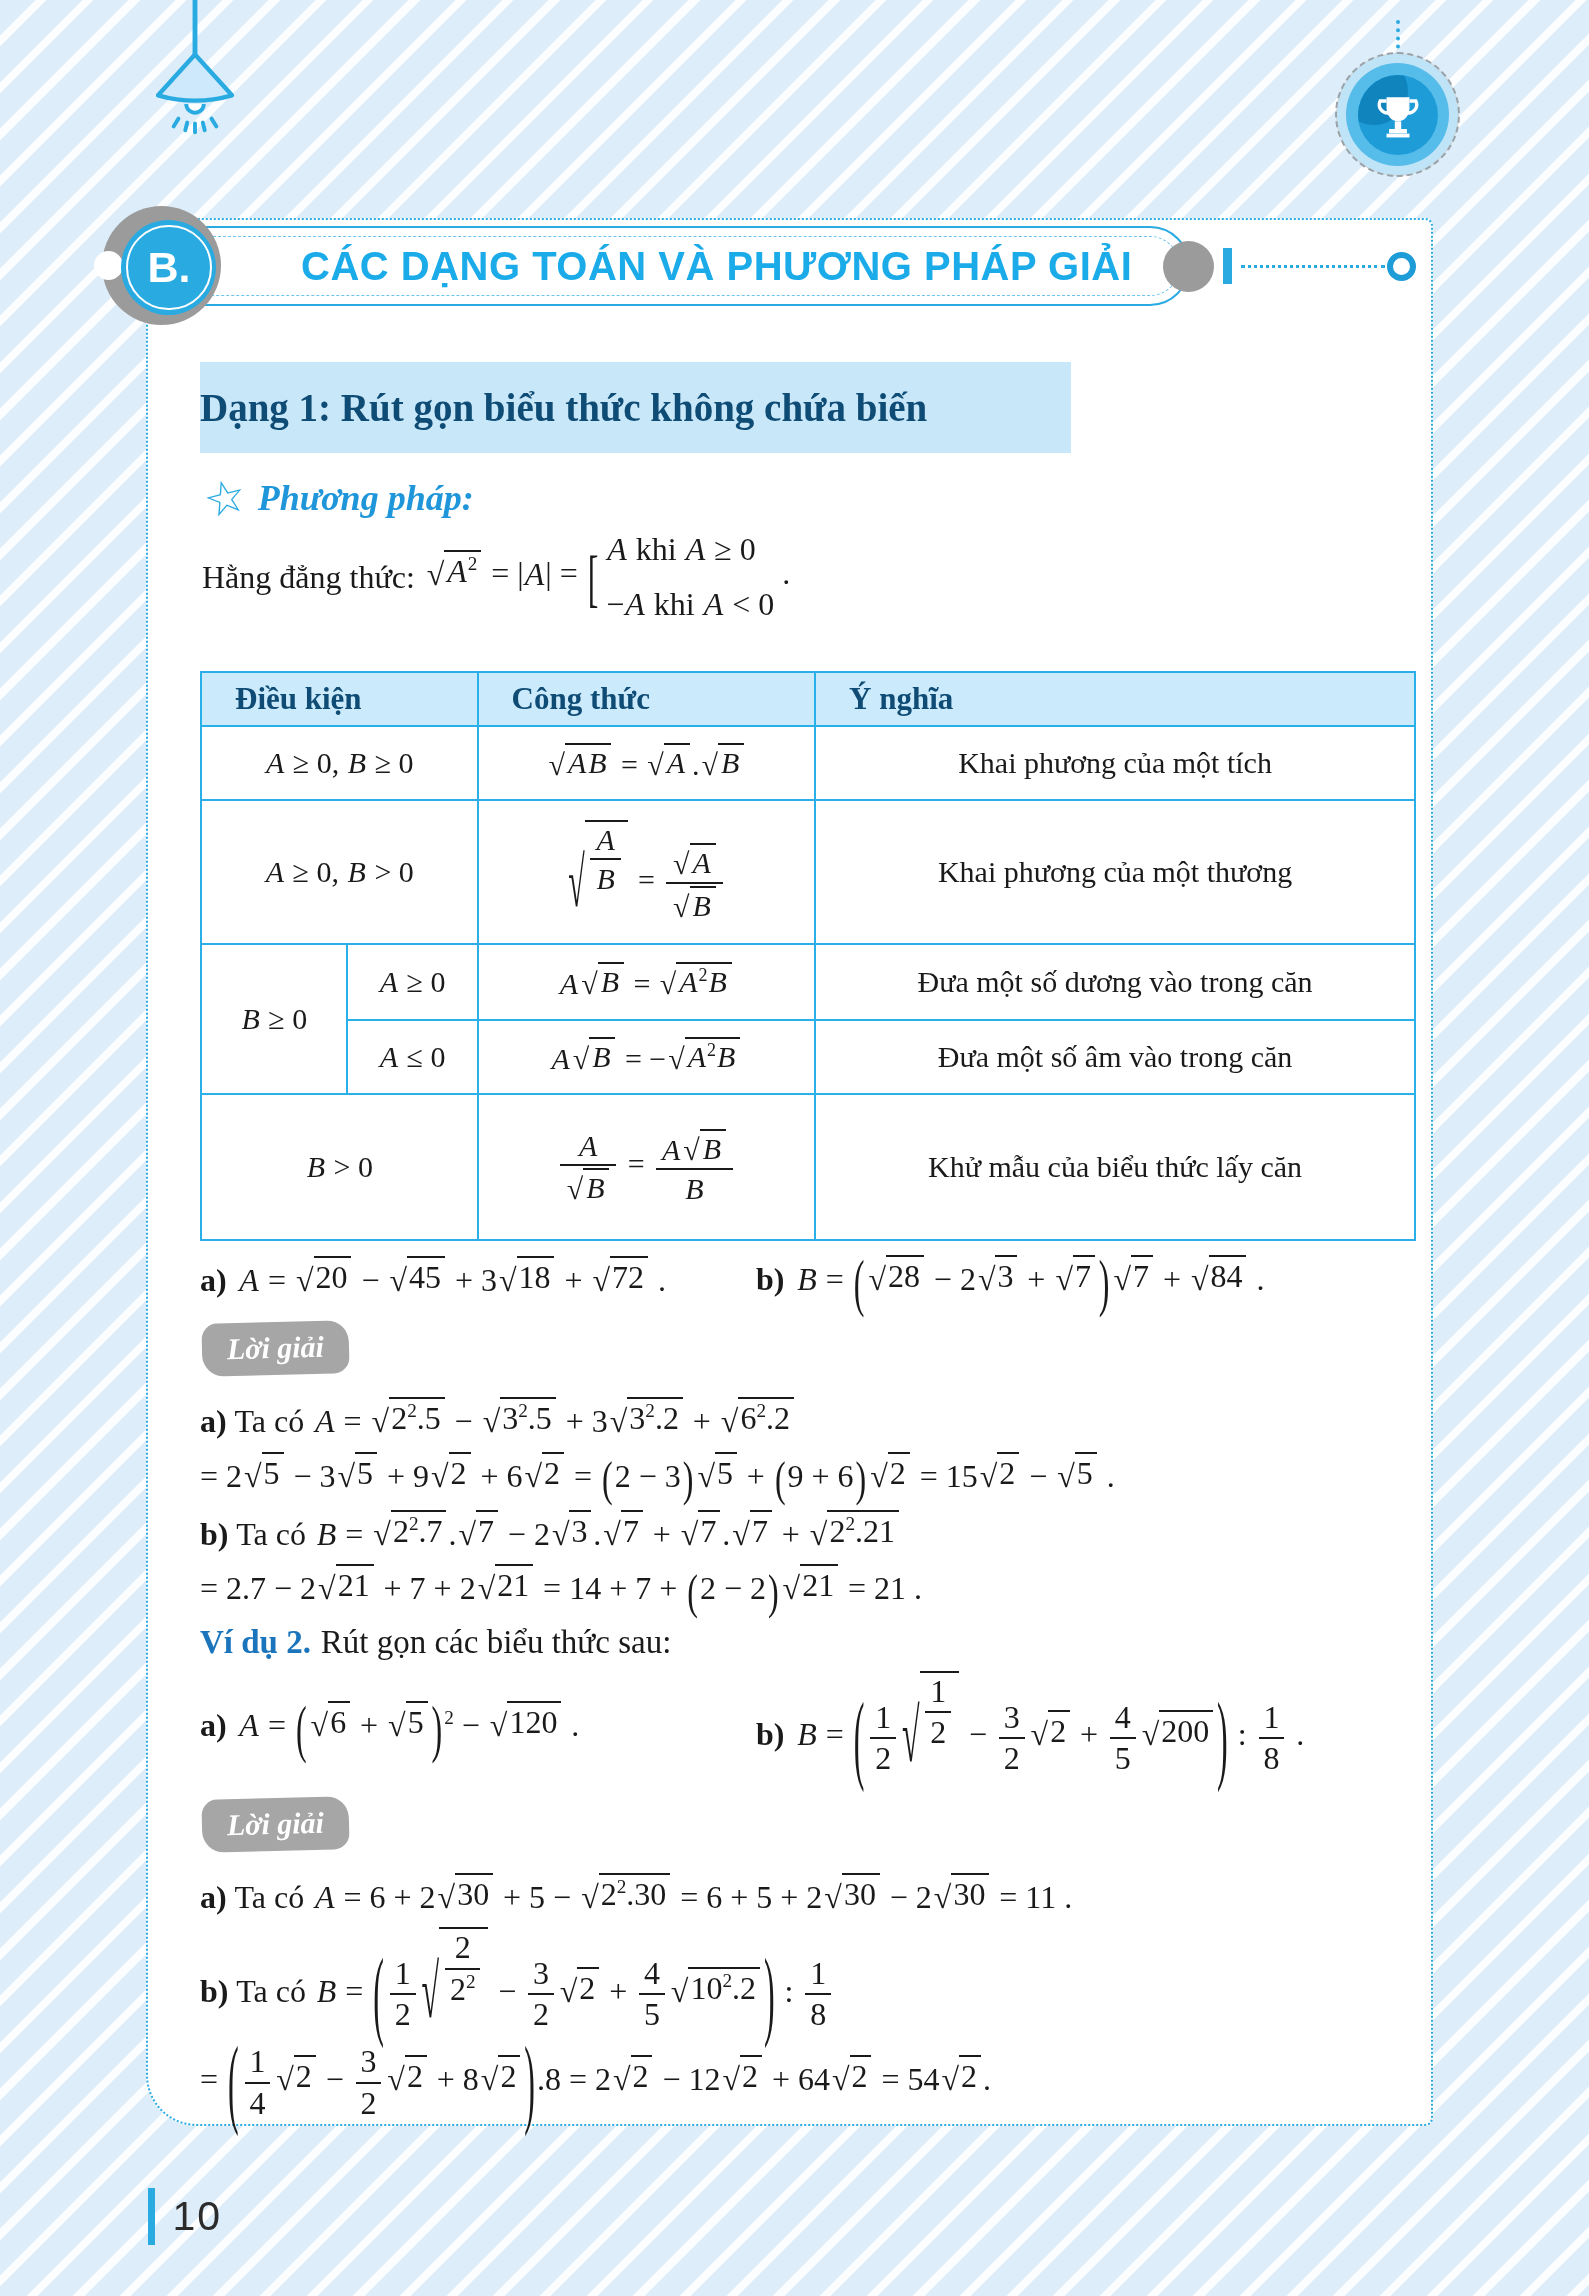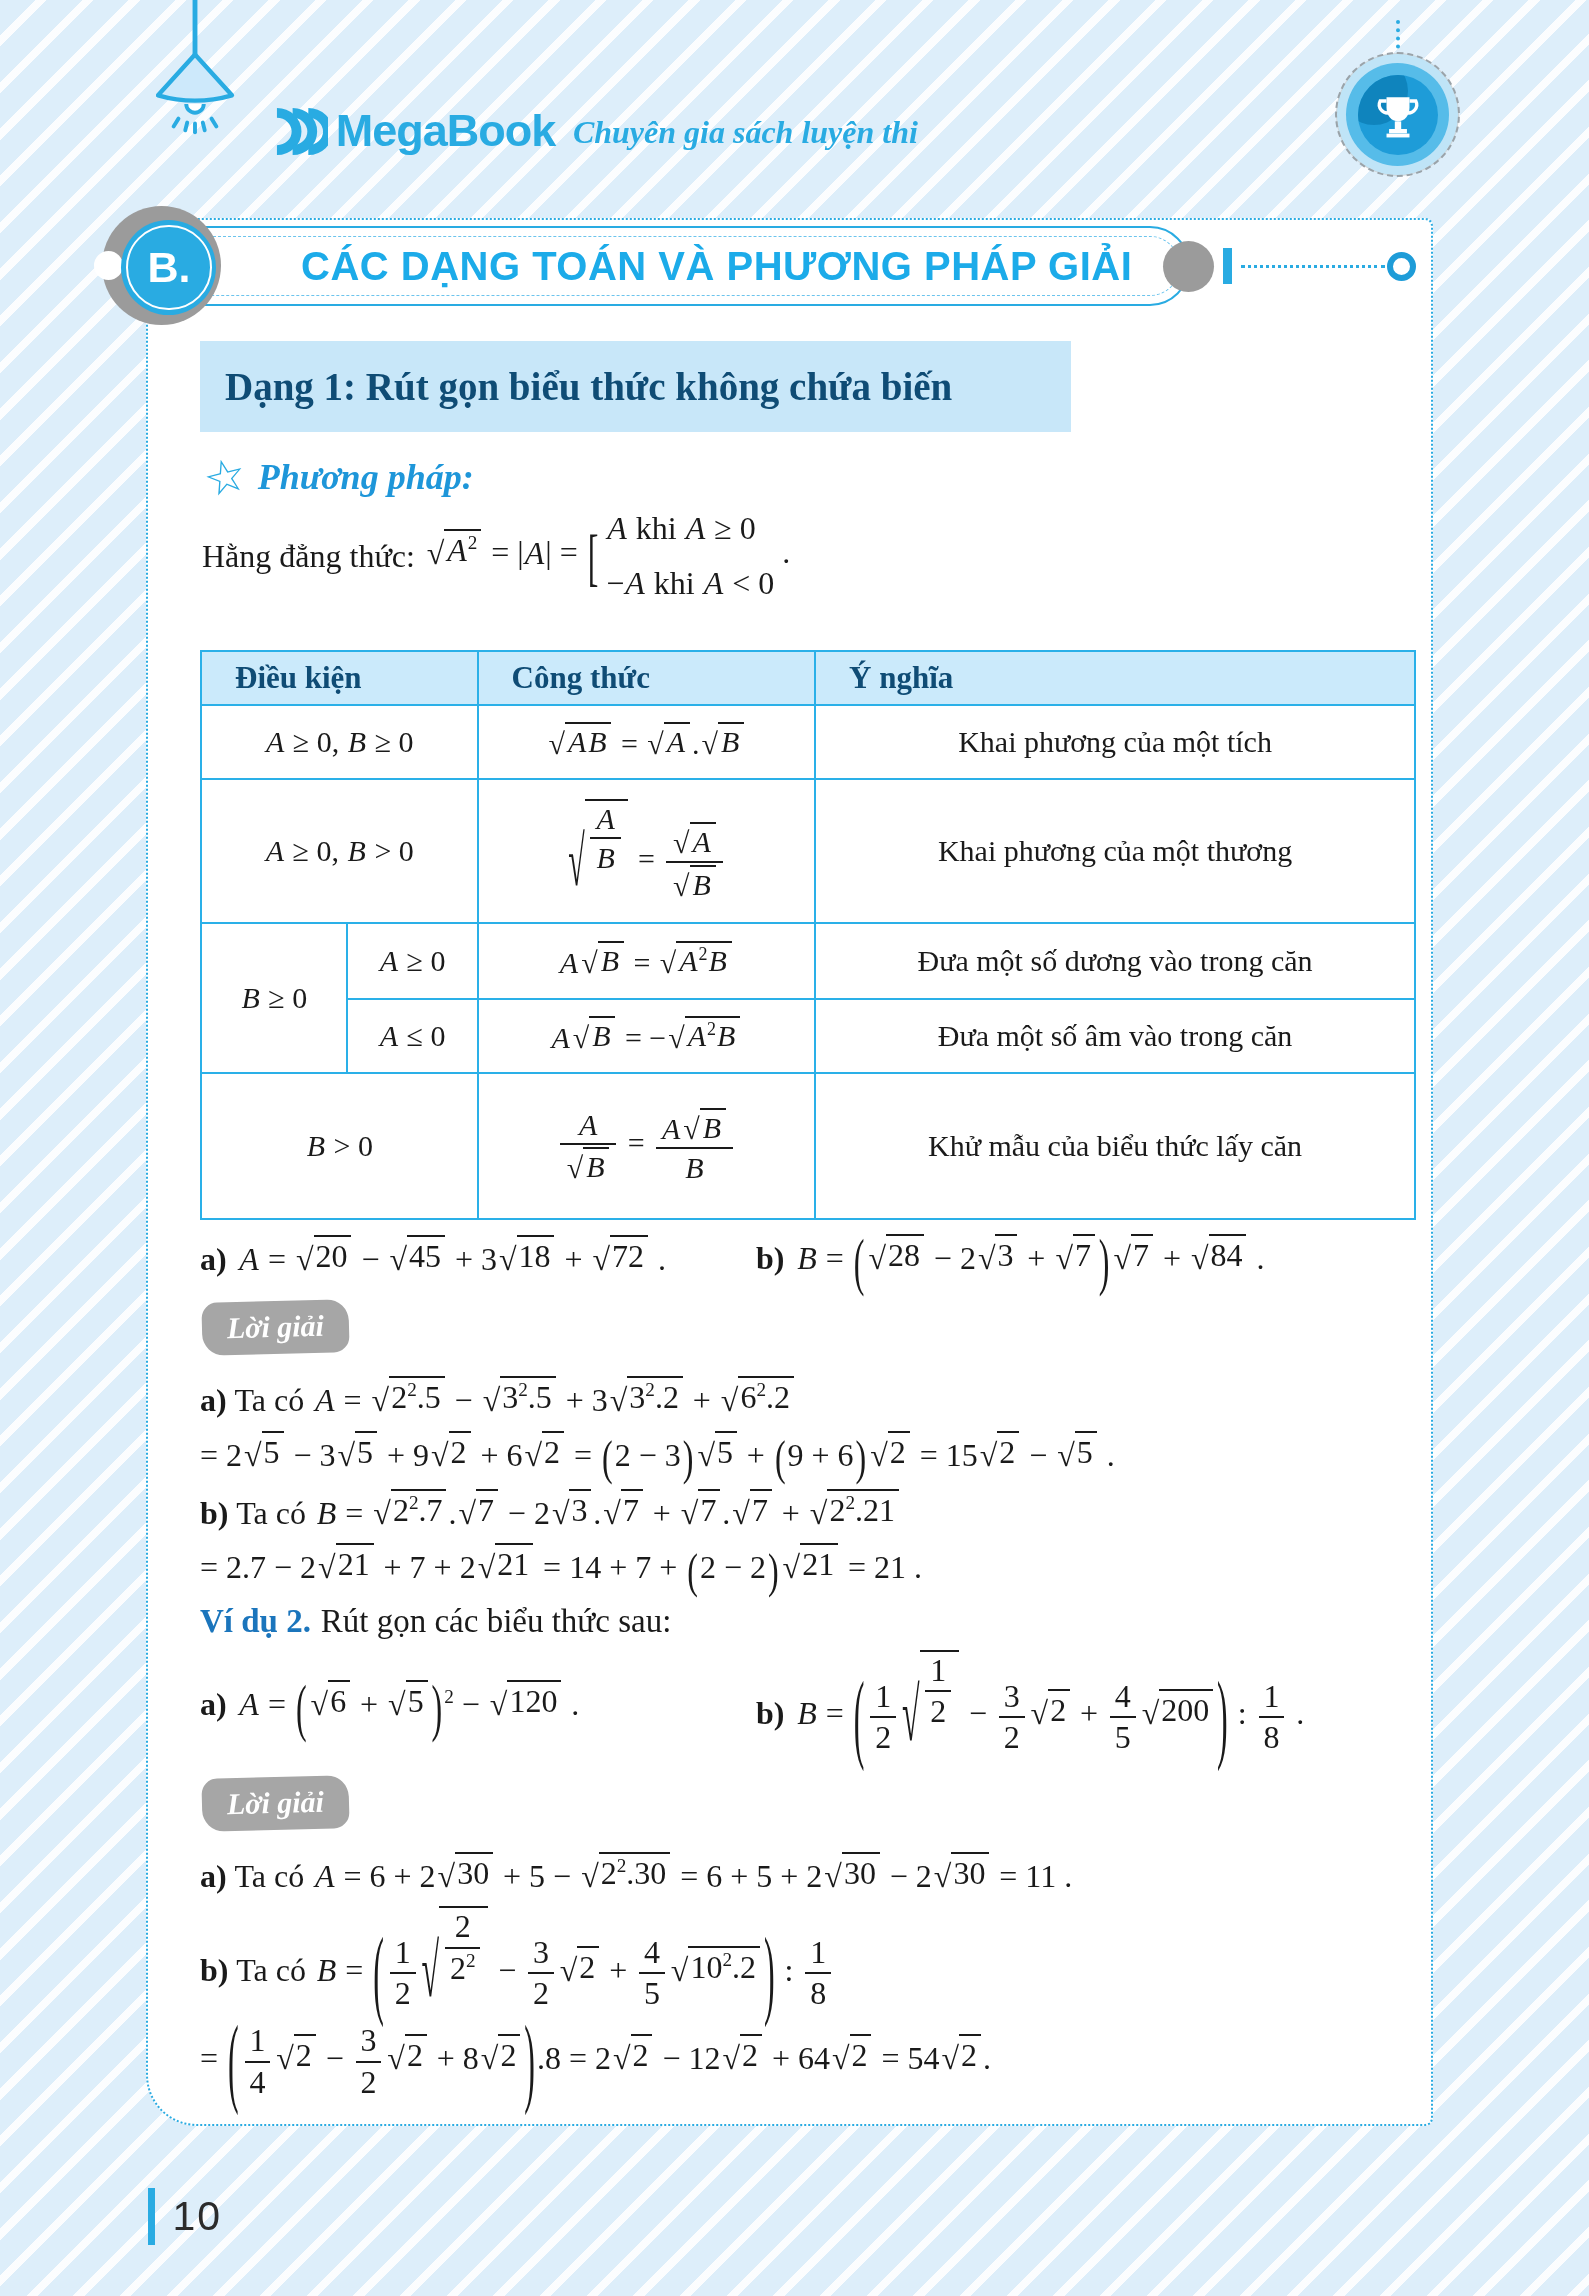--- a/index.html
+++ b/index.html
@@ -45,21 +45,21 @@
                    font-family:"Liberation Sans", sans-serif; font-weight:bold; font-size:40px; color:#1cabe9; letter-spacing:0.5px; }
   .deco-gray-dot { position:absolute; left:1065px; top:16.6px; width:51px; height:51px; border-radius:50%; background:#9b9b9b; }
   .deco-bar { position:absolute; left:1125px; top:24.4px; width:8.8px; height:36px; background:#29abe2; }
   .deco-dotline { position:absolute; left:1143px; top:41px; width:144px; border-top:3.9px dotted #29abe2; }
   .deco-ring { position:absolute; left:1289px; top:28px; width:29px; height:29px; border-radius:50%; border:6.8px solid #1e9cd8; background:#fff; }
 
   
   .content { position:absolute; left:200px; top:341px; width:1221px; z-index:4; color:#1a1a1a; }
 
   .dang1 { width:871px; height:91px; background:#c8e7f9; display:flex; align-items:center;
-           padding-left:25px; margin-bottom:21.5px; }
+           margin-bottom:21.5px;margin-top:21px; }
   .dang1 .t { font-weight:bold; font-size:39px; color:#0f4c75; }
 
   .method { display:flex; align-items:center; margin:0 0 9.8px 3.9px; }
   .star { font-size:47px; color:#29abe2; transform:rotate(-14deg); line-height:1; margin-right:11.7px; }
   .method .t { font-style:italic; font-weight:bold; font-size:36px; color:#1e96d9; }
 
   .identity { display:flex; align-items:center; font-size:32px; margin:0 0 15.6px 2px; }
   .identity .lead { margin-right:9.8px; }
 
   
@@ -116,31 +116,20 @@
     <path d="M41,107 a9,9 0 0 0 18,0" fill="#fff" stroke="#29abe2" stroke-width="4"></path>
     <g stroke="#29abe2" stroke-width="4" stroke-linecap="round">
       <line x1="33" y1="122" x2="28" y2="130"></line>
       <line x1="42" y1="126" x2="40" y2="134"></line>
       <line x1="50" y1="127" x2="50" y2="136"></line>
       <line x1="58" y1="126" x2="60" y2="134"></line>
       <line x1="67" y1="122" x2="72" y2="130"></line>
     </g>
   </svg>
 
-  <div class="logo-row">
-    <svg class="logo-arcs" width="57" height="51" viewBox="0 0 58 52">
-      <g stroke="#29abe2" stroke-width="10" fill="none">
-        <path d="M6,7 a20,19 0 0 1 0,38"></path>
-        <path d="M22,7 a20,19 0 0 1 0,38"></path>
-        <path d="M38,7 a20,19 0 0 1 0,38"></path>
-      </g>
-    </svg>
-    <span class="logo-text">MegaBook</span>
-    <span class="logo-tagline">Chuyên gia sách luyện thi</span>
-  </div>
 
   <div class="trophy-string"></div>
   <div class="trophy">
     <div class="ring-dash"></div>
     <div class="ring-mid"></div>
     <div class="disc"></div>
     <svg width="51" height="51" viewBox="0 0 40 40">
       <g fill="#fff">
         <path d="M11,6 h18 v8 c0,7 -4,11 -9,11 s-9,-4 -9,-11 z"></path>
         <rect x="17.5" y="25" width="5" height="6"></rect>

